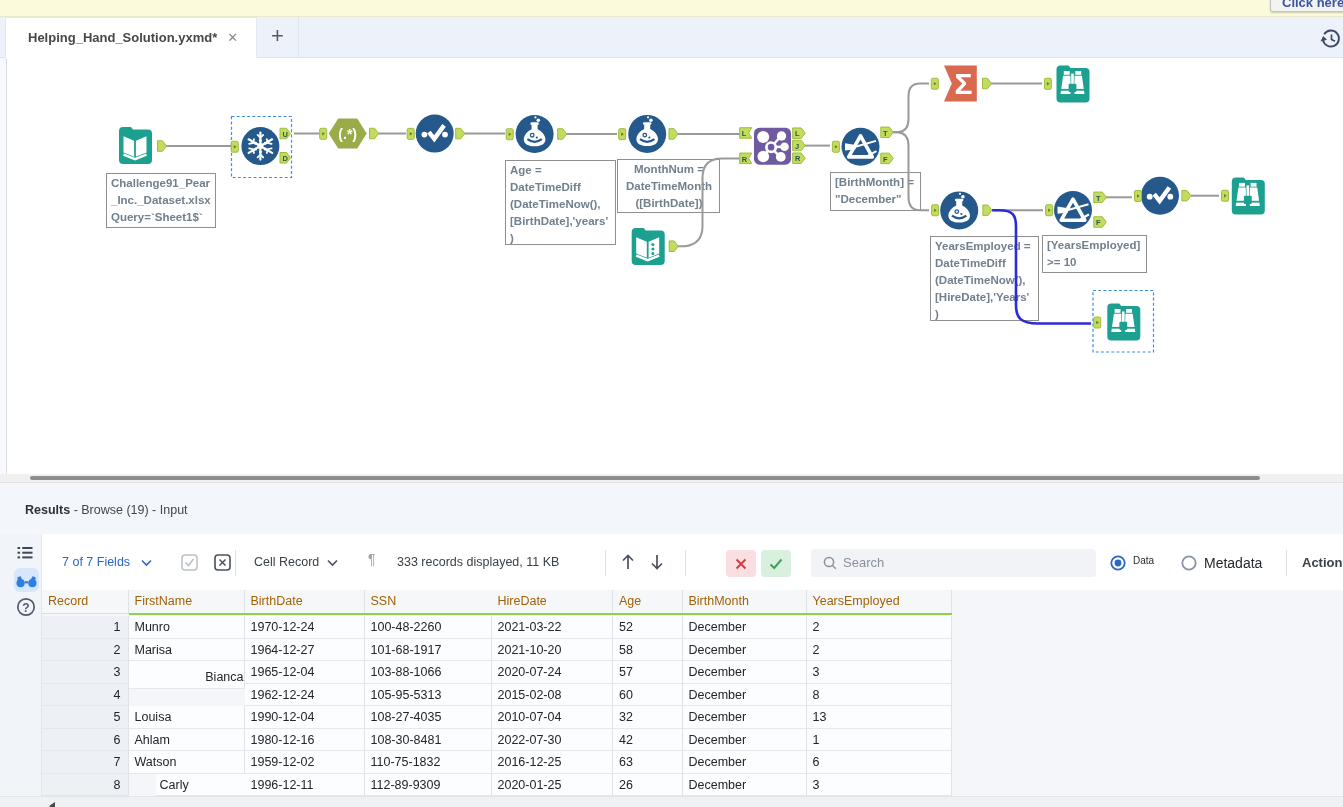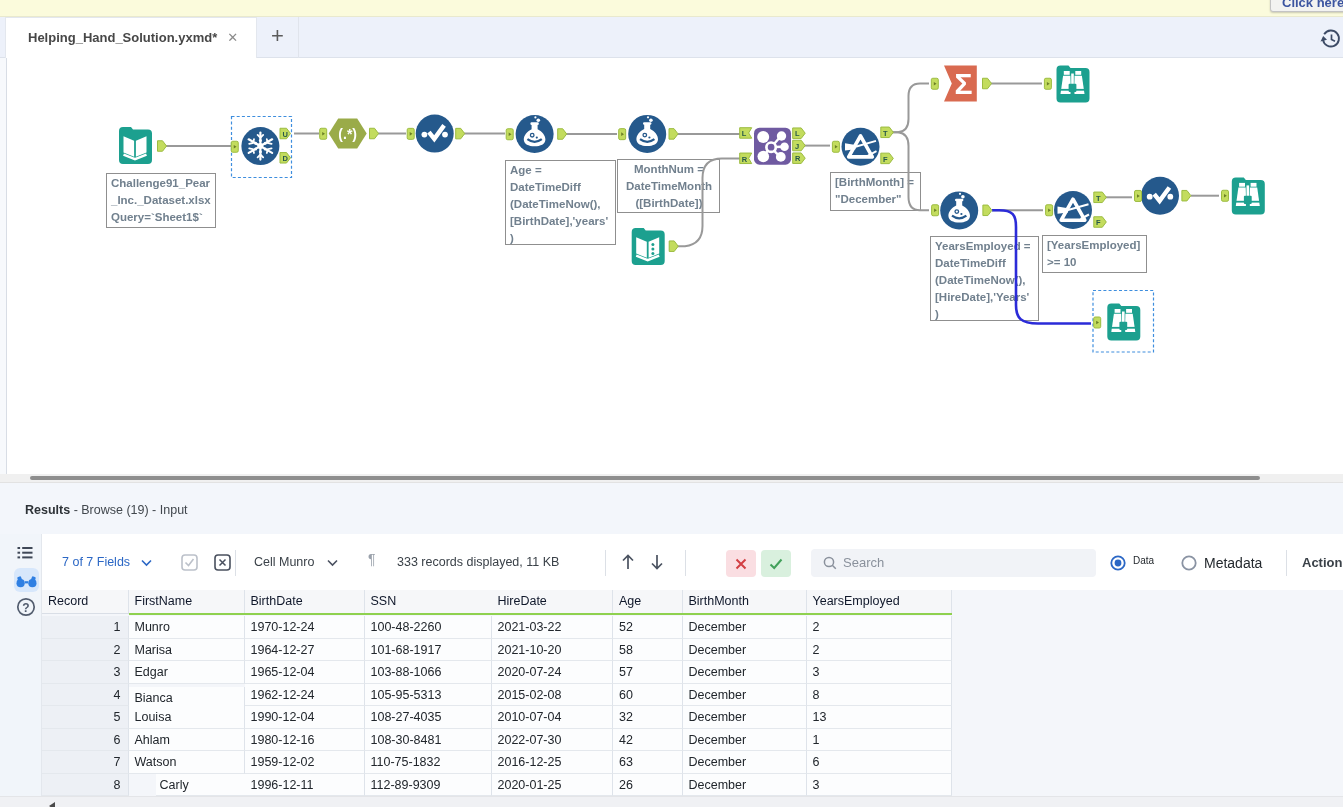--- a/index.html
+++ b/index.html
@@ -38,21 +38,21 @@
 #resbody { left:0; top:534px; width:1343px; height:273px; background:#F4F6FA; }
 #sidebar { left:0; top:534px; width:42px; height:273px; background:#F1F5FA; border-right:1px solid #E3E7ED; }
 #toolbar { left:42px; top:534px; width:1301px; height:56px; background:#FFFFFF; }
 .tdivider { position:absolute; width:1px; height:26px; background:#DCE0E6; }
 
 #bottomstrip { left:0; top:796px; width:1343px; height:11px; background:#F0F1F4; border-top:1px solid #E4E5E8; }
 
 
 #tbl { left:42px; top:590px; }
 .hcell, .cell { position:absolute; font-size:12.5px; color:#21262C; overflow:hidden; white-space:nowrap; }
-.hcell { color:#0f172a; }
+.hcell { color:#a16207; }
 </style>
 </head>
 <body>
 <div id="page">
   <div class="abs" id="yellowbar"></div>
   <div class="abs" id="clickbtn">Click here f</div>
   <div class="abs" id="tabbar"></div>
   <div class="abs" id="tab1">Helping_Hand_Solution.yxmd*<span class="x">✕</span></div>
   <div class="abs" id="tabplus">+</div>
   <div class="abs" id="histicon" style="left:1320px; top:28px;">
@@ -327,21 +327,21 @@
       </svg>
     <svg class="abs" style="left:139px; top:20px;" width="17" height="17">
         <rect x="1" y="1" width="15" height="15" rx="3" stroke="#BCC1CA" stroke-width="1.6" fill="none"></rect>
         <path d="M4.5,8.5 L7.5,11.5 L12.5,5" stroke="#BCC1CA" stroke-width="1.6" fill="none"></path>
       </svg>
     <svg class="abs" style="left:172px; top:20px;" width="17" height="17">
         <rect x="1" y="1" width="15" height="15" rx="3" stroke="#49505E" stroke-width="1.6" fill="none"></rect>
         <path d="M5.5,5.5 L11.5,11.5 M11.5,5.5 L5.5,11.5" stroke="#49505E" stroke-width="1.5" fill="none"></path>
       </svg>
     <div class="tdivider" style="left:193px; top:16px;"></div>
-    <span class="abs" style="left:212px; top:21px; color:#3A4148; font-size:12.5px;">Cell Munro</span>
+    <span class="abs" style="left:212px; top:21px; color:#3A4148; font-size:12.5px;">Cell Record</span>
     <svg class="abs" style="left:285px; top:25px;" width="11" height="8">
         <path d="M1,1.5 L5.5,6 L10,1.5" stroke="#4A5160" stroke-width="1.6" fill="none"></path>
       </svg>
     <span class="abs" style="left:326px; top:17px; color:#9AA1AB; font-size:14px;">¶</span>
     <span class="abs" style="left:355px; top:21px; color:#3A4148; font-size:12.5px;">333 records displayed, 11 KB</span>
     <div class="tdivider" style="left:563px; top:16px;"></div>
     <svg class="abs" style="left:578px; top:19px;" width="16" height="18">
         <path d="M8,16 L8,2.5 M3,7.5 L8,2.5 L13,7.5" stroke="#4A5260" stroke-width="1.7" fill="none"></path>
       </svg>
     <svg class="abs" style="left:607px; top:19px;" width="16" height="18">
@@ -403,21 +403,21 @@
     <div class="cell" style="left:764.5px; top:48.5px; width:145.5px; height:22.5px; line-height:22.5px; background:#FCFDFE; padding-left:6px; border-right:1px solid #DEE3EA; border-bottom:1px solid #E4E8ED;">2</div>
     <div class="cell" style="left:0px; top:71.0px; width:86.5px; height:22.5px; line-height:22.5px; background:#EDF0F5; text-align:right; padding-right:7px; border-right:1px solid #DEE3EA; border-bottom:1px solid #E4E8ED;">3</div>
     <div class="cell" style="left:86.5px; top:71.0px; width:116.0px; height:22.5px; line-height:22.5px; background:#FCFDFE; padding-left:6px; border-right:1px solid #DEE3EA; border-bottom:1px solid #E4E8ED;">Edgar</div>
     <div class="cell" style="left:202.5px; top:71.0px; width:120.0px; height:22.5px; line-height:22.5px; background:#FCFDFE; padding-left:6px; border-right:1px solid #DEE3EA; border-bottom:1px solid #E4E8ED;">1965-12-04</div>
     <div class="cell" style="left:322.5px; top:71.0px; width:127.0px; height:22.5px; line-height:22.5px; background:#FCFDFE; padding-left:6px; border-right:1px solid #DEE3EA; border-bottom:1px solid #E4E8ED;">103-88-1066</div>
     <div class="cell" style="left:449.5px; top:71.0px; width:121.5px; height:22.5px; line-height:22.5px; background:#FCFDFE; padding-left:6px; border-right:1px solid #DEE3EA; border-bottom:1px solid #E4E8ED;">2020-07-24</div>
     <div class="cell" style="left:571px; top:71.0px; width:69.5px; height:22.5px; line-height:22.5px; background:#FCFDFE; padding-left:6px; border-right:1px solid #DEE3EA; border-bottom:1px solid #E4E8ED;">57</div>
     <div class="cell" style="left:640.5px; top:71.0px; width:124.0px; height:22.5px; line-height:22.5px; background:#FCFDFE; padding-left:6px; border-right:1px solid #DEE3EA; border-bottom:1px solid #E4E8ED;">December</div>
     <div class="cell" style="left:764.5px; top:71.0px; width:145.5px; height:22.5px; line-height:22.5px; background:#FCFDFE; padding-left:6px; border-right:1px solid #DEE3EA; border-bottom:1px solid #E4E8ED;">3</div>
     <div class="cell" style="left:0px; top:93.5px; width:86.5px; height:22.5px; line-height:22.5px; background:#EDF0F5; text-align:right; padding-right:7px; border-right:1px solid #DEE3EA; border-bottom:1px solid #E4E8ED;">4</div>
-    <div class="cell" style="left:86.5px; top:97px; width:116.0px; height:22.5px; line-height:22.5px; background:#FCFDFE; padding-left:6px; border-right:1px solid #DEE3EA; border-bottom:1px solid #E4E8ED;">Bianca</div>
+    <div class="cell" style="left:86.5px; top:76px; width:116.0px; height:22.5px; line-height:22.5px; background:#FCFDFE; padding-left:6px; border-right:1px solid #DEE3EA; border-bottom:1px solid #E4E8ED;text-align:right;">Bianca</div>
     <div class="cell" style="left:202.5px; top:93.5px; width:120.0px; height:22.5px; line-height:22.5px; background:#FCFDFE; padding-left:6px; border-right:1px solid #DEE3EA; border-bottom:1px solid #E4E8ED;">1962-12-24</div>
     <div class="cell" style="left:322.5px; top:93.5px; width:127.0px; height:22.5px; line-height:22.5px; background:#FCFDFE; padding-left:6px; border-right:1px solid #DEE3EA; border-bottom:1px solid #E4E8ED;">105-95-5313</div>
     <div class="cell" style="left:449.5px; top:93.5px; width:121.5px; height:22.5px; line-height:22.5px; background:#FCFDFE; padding-left:6px; border-right:1px solid #DEE3EA; border-bottom:1px solid #E4E8ED;">2015-02-08</div>
     <div class="cell" style="left:571px; top:93.5px; width:69.5px; height:22.5px; line-height:22.5px; background:#FCFDFE; padding-left:6px; border-right:1px solid #DEE3EA; border-bottom:1px solid #E4E8ED;">60</div>
     <div class="cell" style="left:640.5px; top:93.5px; width:124.0px; height:22.5px; line-height:22.5px; background:#FCFDFE; padding-left:6px; border-right:1px solid #DEE3EA; border-bottom:1px solid #E4E8ED;">December</div>
     <div class="cell" style="left:764.5px; top:93.5px; width:145.5px; height:22.5px; line-height:22.5px; background:#FCFDFE; padding-left:6px; border-right:1px solid #DEE3EA; border-bottom:1px solid #E4E8ED;">8</div>
     <div class="cell" style="left:0px; top:116.0px; width:86.5px; height:22.5px; line-height:22.5px; background:#EDF0F5; text-align:right; padding-right:7px; border-right:1px solid #DEE3EA; border-bottom:1px solid #E4E8ED;">5</div>
     <div class="cell" style="left:86.5px; top:116.0px; width:116.0px; height:22.5px; line-height:22.5px; background:#FCFDFE; padding-left:6px; border-right:1px solid #DEE3EA; border-bottom:1px solid #E4E8ED;">Louisa</div>
     <div class="cell" style="left:202.5px; top:116.0px; width:120.0px; height:22.5px; line-height:22.5px; background:#FCFDFE; padding-left:6px; border-right:1px solid #DEE3EA; border-bottom:1px solid #E4E8ED;">1990-12-04</div>
     <div class="cell" style="left:322.5px; top:116.0px; width:127.0px; height:22.5px; line-height:22.5px; background:#FCFDFE; padding-left:6px; border-right:1px solid #DEE3EA; border-bottom:1px solid #E4E8ED;">108-27-4035</div>

